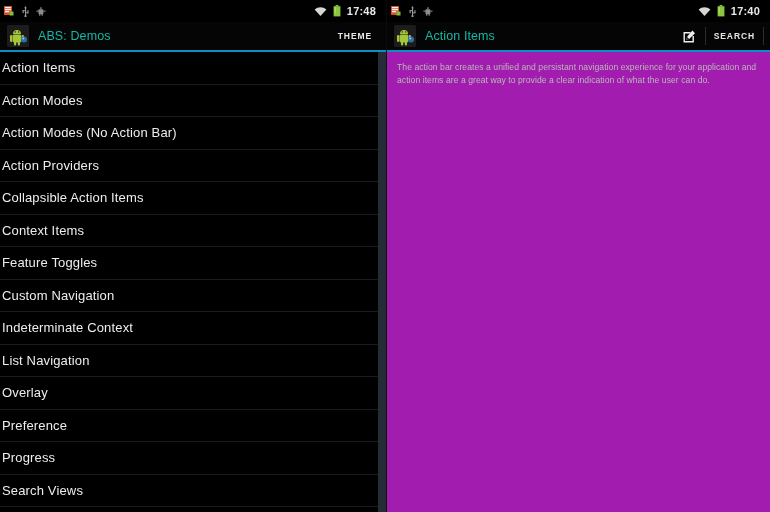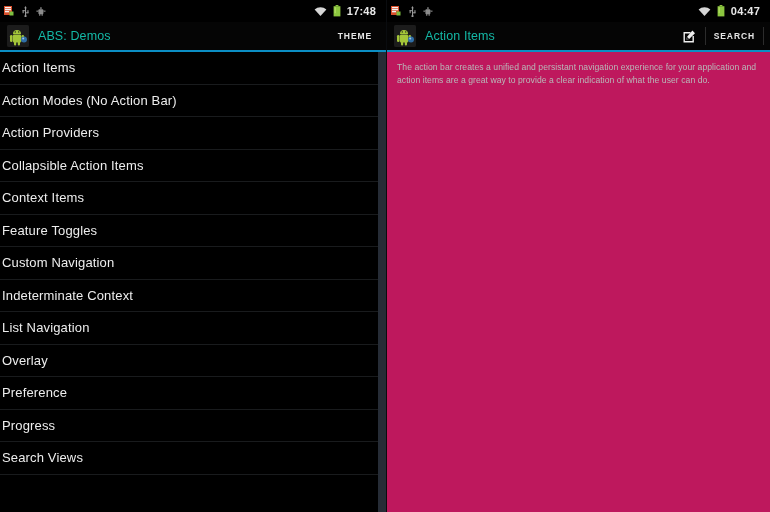--- a/index.html
+++ b/index.html
@@ -145,21 +145,21 @@
     left: 0;
     top: 0;
     width: 8px;
     height: 460px;
     background: #262c36;
   }
 
   
   .detail-body {
     padding: 9px 7px 0 10px;
-    background: #be185d;
+    background: #a21caf;
     height: 460px;
   }
   .detail-text {
     color: #b9b9b9;
     font-size: 8.6px;
     line-height: 1.55;
     letter-spacing: 0.05px;
     max-width: 360px;
   }
 </style>
@@ -237,20 +237,23 @@
           <span class="ab-btn-text">THEME</span>
         </div>
       </div>
     </div>
 
     <div class="list">
       <div class="list-item">
           <span class="list-item-label">Action Items</span>
         </div>
       <div class="list-item">
+          <span class="list-item-label">Action Modes</span>
+        </div>
+      <div class="list-item">
           <span class="list-item-label">Action Modes (No Action Bar)</span>
         </div>
       <div class="list-item">
           <span class="list-item-label">Action Providers</span>
         </div>
       <div class="list-item">
           <span class="list-item-label">Collapsible Action Items</span>
         </div>
       <div class="list-item">
           <span class="list-item-label">Context Items</span>
@@ -317,21 +320,21 @@
       </div>
       <div class="status-right">
         <svg class="sicon" width="13" height="11" viewBox="0 0 13 11">
           <path d="M6.5 10 L0.6 3.4 A9 9 0 0 1 12.4 3.4 Z" fill="#d6d6d6"></path>
         </svg>
         <svg class="sicon" width="8" height="12" viewBox="0 0 8 12">
           <rect x="2.6" y="0" width="2.8" height="1.2" fill="#8cc63f"></rect>
           <rect x="0.6" y="1.2" width="6.8" height="10.2" fill="#8cc63f"></rect>
           <rect x="1.6" y="2.2" width="1.2" height="6" fill="#b9e06a" opacity="0.8"></rect>
         </svg>
-        <span class="status-time">04:47</span>
+        <span class="status-time">17:40</span>
       </div>
     </div>
 
     <div class="action-bar">
       <div class="app-icon">
         <svg width="22" height="22" viewBox="0 0 22 22">
           <rect x="0" y="0" width="22" height="22" fill="#1c1c1c"></rect>
           <rect x="3" y="10" width="2.6" height="7" rx="1.3" fill="#a4c639"></rect>
           <rect x="14.5" y="10" width="2.6" height="7" rx="1.3" fill="#a4c639"></rect>
           <rect x="6" y="9.5" width="8" height="8" rx="1" fill="#a4c639"></rect>

